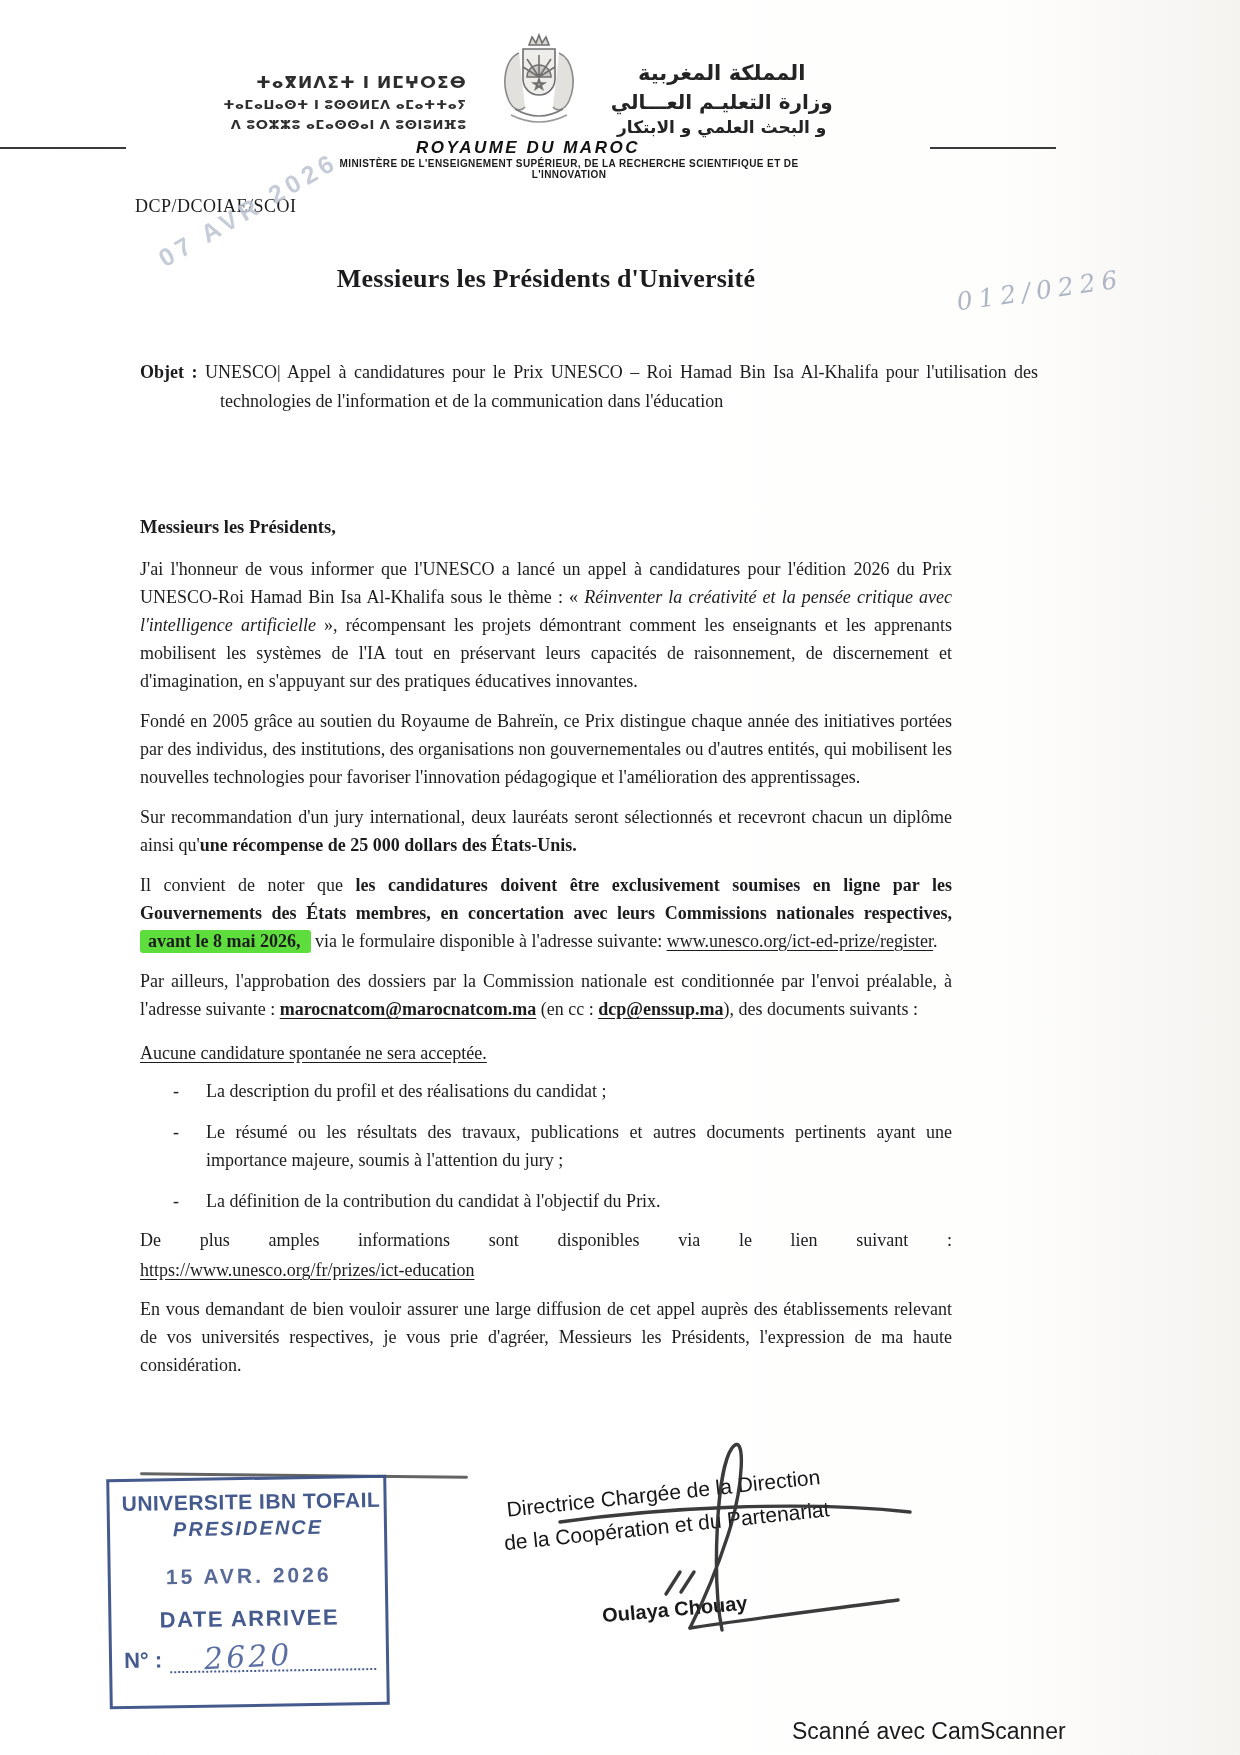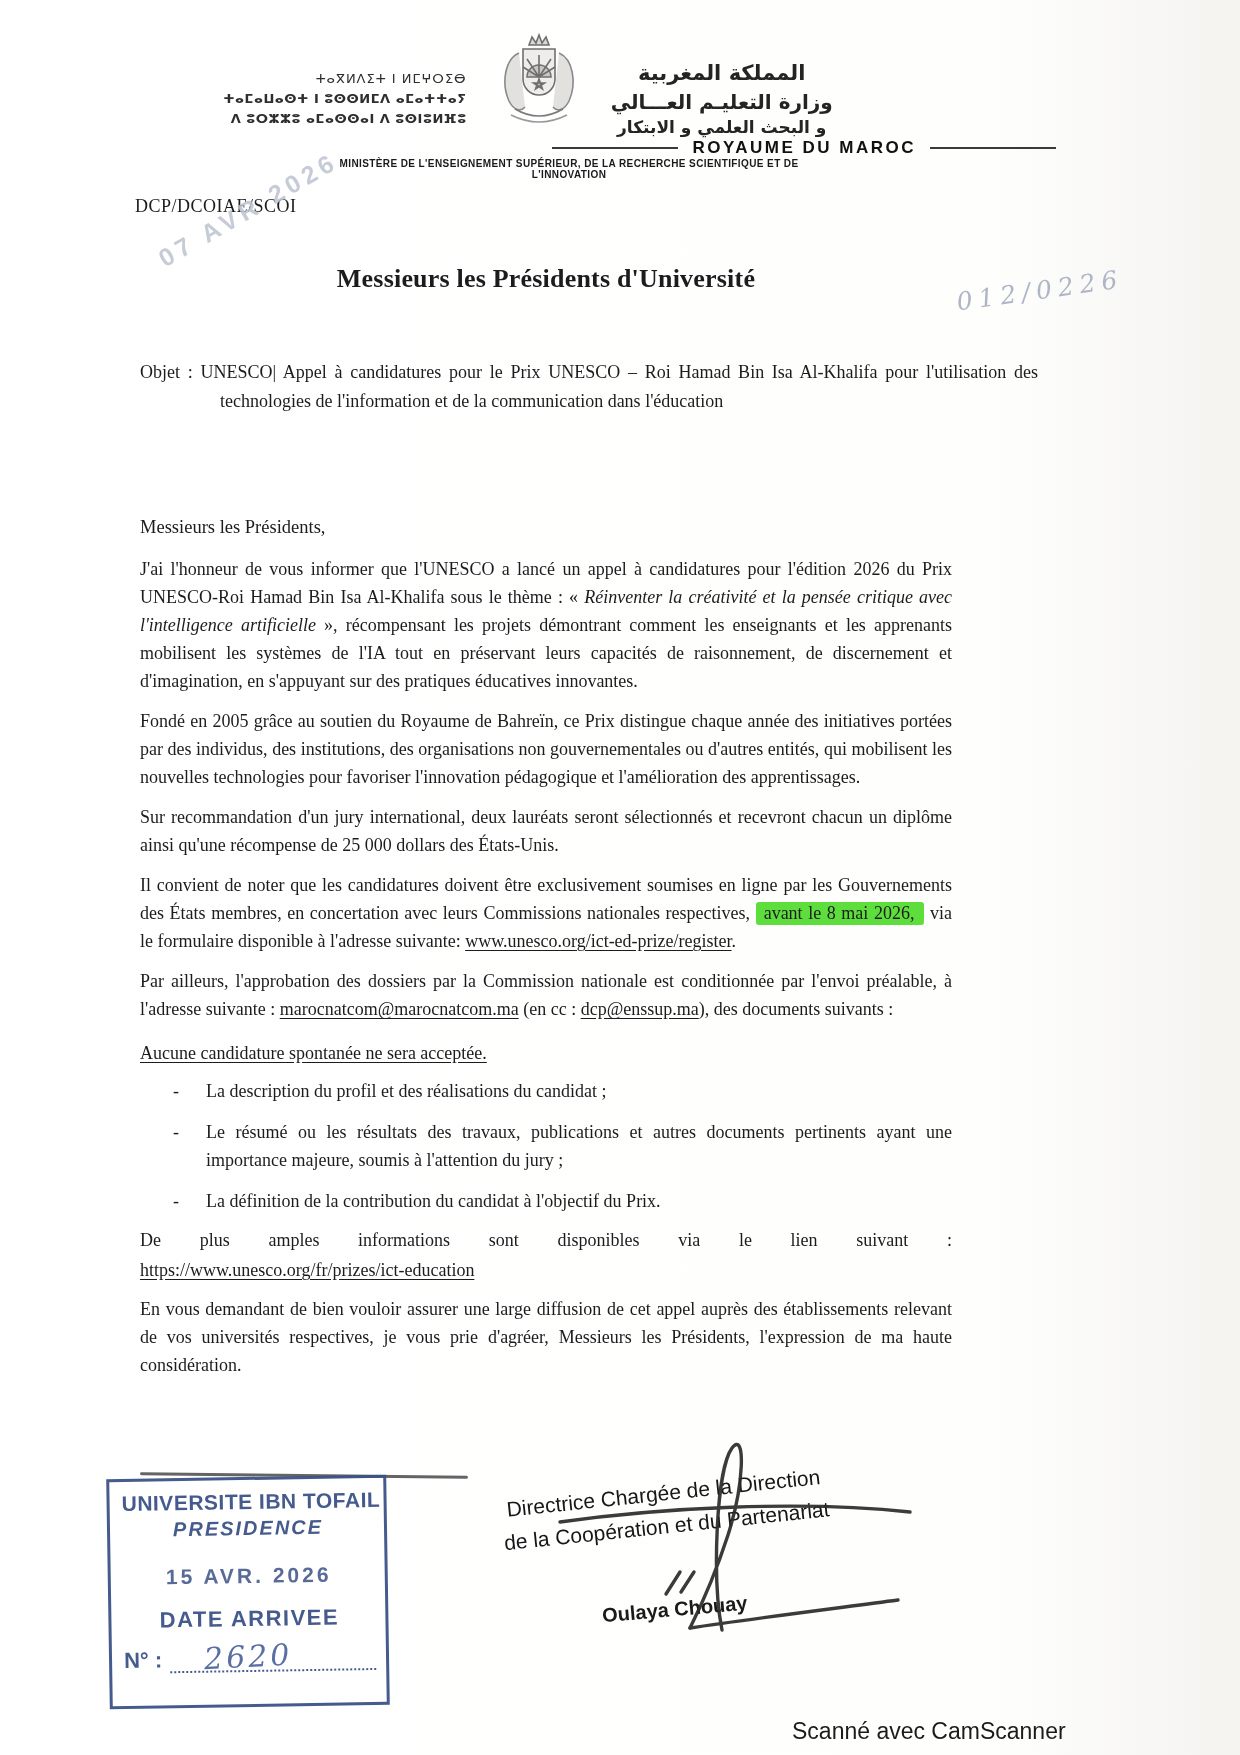--- a/index.html
+++ b/index.html
@@ -4,47 +4,47 @@
 <style>
   html,body{margin:0;padding:0;background:#d9d9d9;}
   .page{
     position:relative;width:1240px;height:1755px;margin:0 auto;overflow:hidden;
     background:linear-gradient(90deg,#ffffff 0%,#fefefd 80%,#f4f3f0 100%);
     font-family:"Liberation Serif", serif;color:#1c1c1e;
   }
   
   .letterhead{position:absolute;top:33px;left:0;width:1056px;display:flex;justify-content:center;align-items:flex-start;gap:22px;}
   .tifinagh{margin-top:36px;text-align:right;color:#2e2e2e;font-family:"DejaVu Sans",sans-serif;line-height:1.55;}
-  .tifinagh .tf1{font-size:13px;font-weight:normal;letter-spacing:1px;}
+  .tifinagh .tf1{font-size:17px;font-weight:bold;letter-spacing:1px;}
   .tifinagh .tf2{font-size:13px;font-weight:bold;letter-spacing:.5px;}
   .arabic{margin-top:26px;text-align:center;direction:rtl;color:#242424;font-family:"DejaVu Sans",sans-serif;line-height:1.4;}
   .arabic .ar1{font-size:21px;font-weight:bold;}
   .arabic .ar2{font-size:20px;font-weight:bold;}
   .arabic .ar3{font-size:17px;font-weight:bold;}
   .emblem{width:100px;height:102px;flex:0 0 auto;}
-  .country-row{position:absolute;top:138px;left:0;width:1056px;display:flex;justify-content:flex-end;align-items:center;gap:14px;}
+  .country-row{position:absolute;top:138px;left:0;width:1056px;display:flex;justify-content:space-between;align-items:center;gap:14px;font-style:italic;}
   .country-row .rule{width:126px;height:2.5px;background:#3a3a3a;}
   .country{font-family:"Liberation Sans",sans-serif;font-weight:bold;font-size:17px;letter-spacing:2.5px;color:#111;}
   .ministry{position:absolute;top:158px;left:338px;width:462px;text-align:center;
     font-family:"Liberation Sans",sans-serif;font-weight:bold;font-size:10px;letter-spacing:.4px;color:#1a1a1a;}
   
   .ref{position:absolute;top:196px;left:135px;font-size:18px;letter-spacing:.5px;}
   .faint-stamp{position:absolute;top:244px;left:168px;transform:rotate(-30deg);transform-origin:left bottom;
     font-family:"Liberation Sans",sans-serif;font-weight:bold;font-size:25px;letter-spacing:5px;color:#bcc3d1;opacity:.85;}
   .doc-title{position:absolute;top:264px;left:140px;width:812px;margin:0;text-align:center;
     font-size:26px;font-weight:bold;letter-spacing:.2px;}
   .handnum{position:absolute;top:276px;left:956px;transform:rotate(-8deg);
     font-family:"DejaVu Serif",serif;font-style:italic;font-size:25px;letter-spacing:6px;color:#aeb6c6;}
   
   .objet{position:absolute;top:358px;left:140px;width:818px;font-size:18px;line-height:29px;
     text-align:justify;padding-left:80px;text-indent:-80px;}
   .body{position:absolute;top:513px;left:140px;width:812px;font-size:18px;line-height:28px;text-align:justify;}
   .body p{margin:0 0 12px 0;}
   .salutation{font-size:18.5px;margin-bottom:14px !important;}
-  .b{font-weight:normal;}
+  .b{font-weight:bold;}
   .i{font-style:italic;}
   .u{text-decoration:underline;text-underline-offset:3px;}
   .hl{background:#5ede3c;padding:1px 10px 2px 8px;border-radius:3px;}
   .p5{margin-bottom:10px !important;}
   .p6{margin-bottom:16px !important;}
   ul.bullets{list-style:none;margin:0;padding:0;}
   ul.bullets li{position:relative;padding-left:66px;margin-bottom:13px;}
   ul.bullets li:last-child{margin-bottom:11px;}
   ul.bullets .dash{position:absolute;left:33px;top:0;}
   .p7-intro{text-align-last:justify;margin-bottom:2px !important;}

